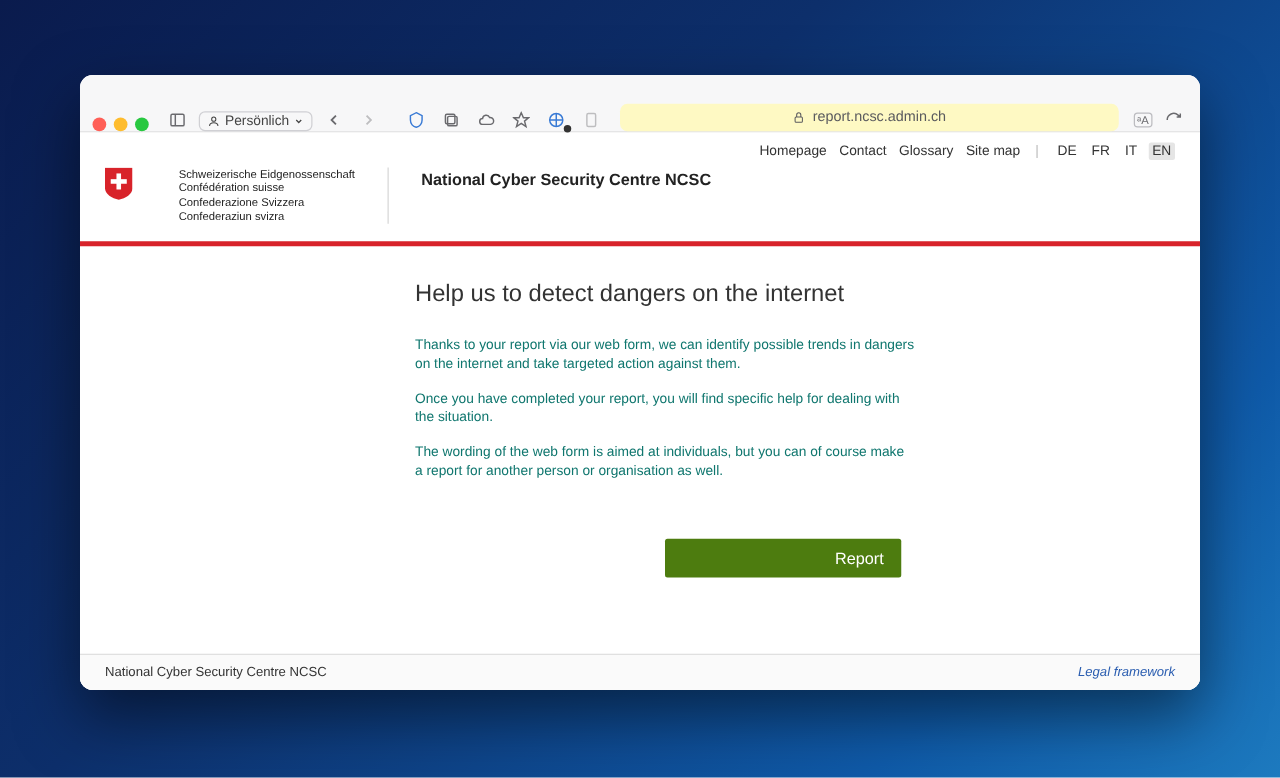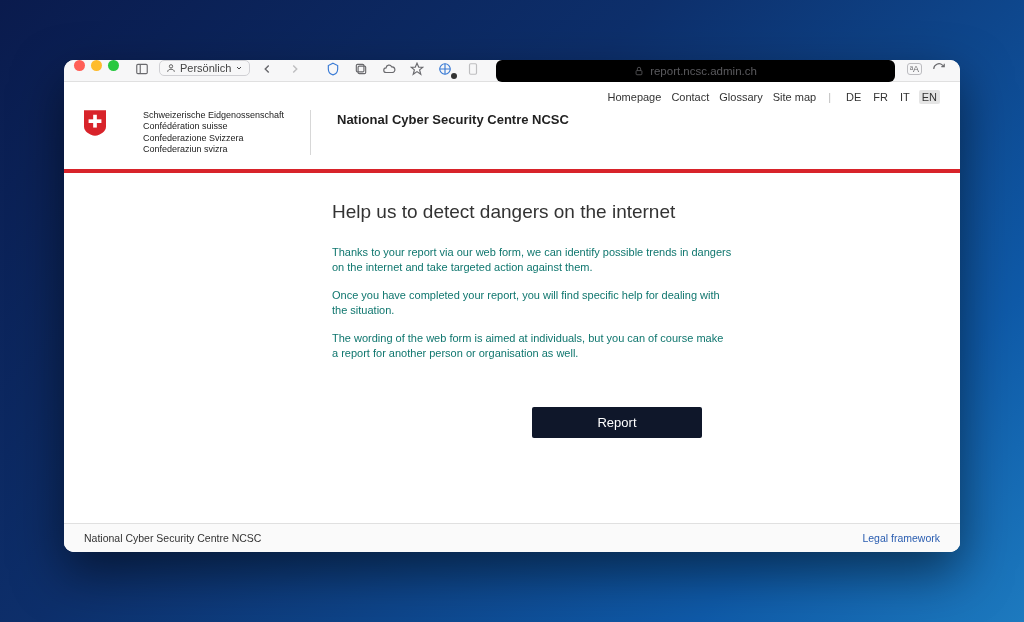--- a/index.html
+++ b/index.html
@@ -13,42 +13,42 @@
     left: 64px; top: 60px;
     width: 896px; height: 492px;
     background: #fff;
     border-radius: 10px;
     box-shadow: 0 20px 50px rgba(0,0,0,.5);
     display: flex; flex-direction: column;
     overflow: hidden;
   }
   
   .toolbar {
-    height: 22px;
+    height: 46px;
     border-bottom: 1px solid #e0e0e0;
-    display: flex; align-items: flex-start;
+    display: flex; align-items: flex-end;
     padding: 0 10px;
     gap: 6px;
     background: #f7f7f8;
   }
   .lights { display: flex; gap: 6px; margin-right: 6px; }
   .light { width: 11px; height: 11px; border-radius: 50%; }
   .l-red { background: #ff5f57; } .l-yel { background: #febc2e; } .l-grn { background: #28c840; }
   .tb-btn { width: 22px; height: 18px; display:flex; align-items:center; justify-content:center; color:#6a6a6e; border-radius:4px; }
   .tb-btn svg { width: 14px; height: 14px; }
   .tb-sep { width: 4px; }
   .profile-pill {
     display:flex; align-items:center; gap:4px;
     border:1px solid #d0d0d4; border-radius:5px;
     padding:1px 6px; font-size:11px; color:#444;
   }
   .url-field {
     flex: 1;
     height: 22px;
-    background: #000000;
+    background: #fef9c3;
     border-radius: 6px;
     display:flex; align-items:center; justify-content:center;
     gap:6px;
     font-size: 11.5px; color:#5a5a5e;
     margin: 0 6px;
   }
   .url-field .lock { width:10px; height:10px; }
   .tb-right { display:flex; align-items:center; gap:6px; }
   .badge-translate { font-size:9px; border:1px solid #bcbcc0; border-radius:3px; padding:0 2px; color:#6a6a6e;}
   
@@ -79,35 +79,35 @@
     padding: 28px 0 20px;
     display:flex; justify-content:center;
   }
   .content-inner { width: 400px; margin-left: 40px; }
   .content h1 { font-size:19px; font-weight:400; color:#333; margin-bottom:22px; }
   .content p { font-size:11px; line-height:1.4; color:#0f766e; margin-bottom:12px; }
   .report-btn {
     display:inline-block;
     margin-top: 34px;
     margin-left: 200px;
-    width: 170px;
+    width: 189px;
     padding: 8px 14px;
-    background:#0f172a;
+    background:#4d7c0f;
     color:#fff; font-size:13px;
     border:none; border-radius:2px; cursor:pointer;
-    text-align:center;
+    text-align:right;
   }
   .footer {
     border-top:1px solid #e0e0e0;
     padding:8px 20px;
     display:flex; justify-content:space-between;
     font-size:10.5px; color:#333;
     background:#fafafa;
   }
-  .footer .legal { color:#2a5db0; cursor:pointer; }
+  .footer .legal { color:#2a5db0; cursor:pointer;font-style:italic; }
   .tb-blue { color:#3a7bd5; }
 </style>
 </head>
 <body>
 
 <div class="window">
 
   <div class="toolbar">
     <div class="lights">
       <div class="light l-red"></div>

